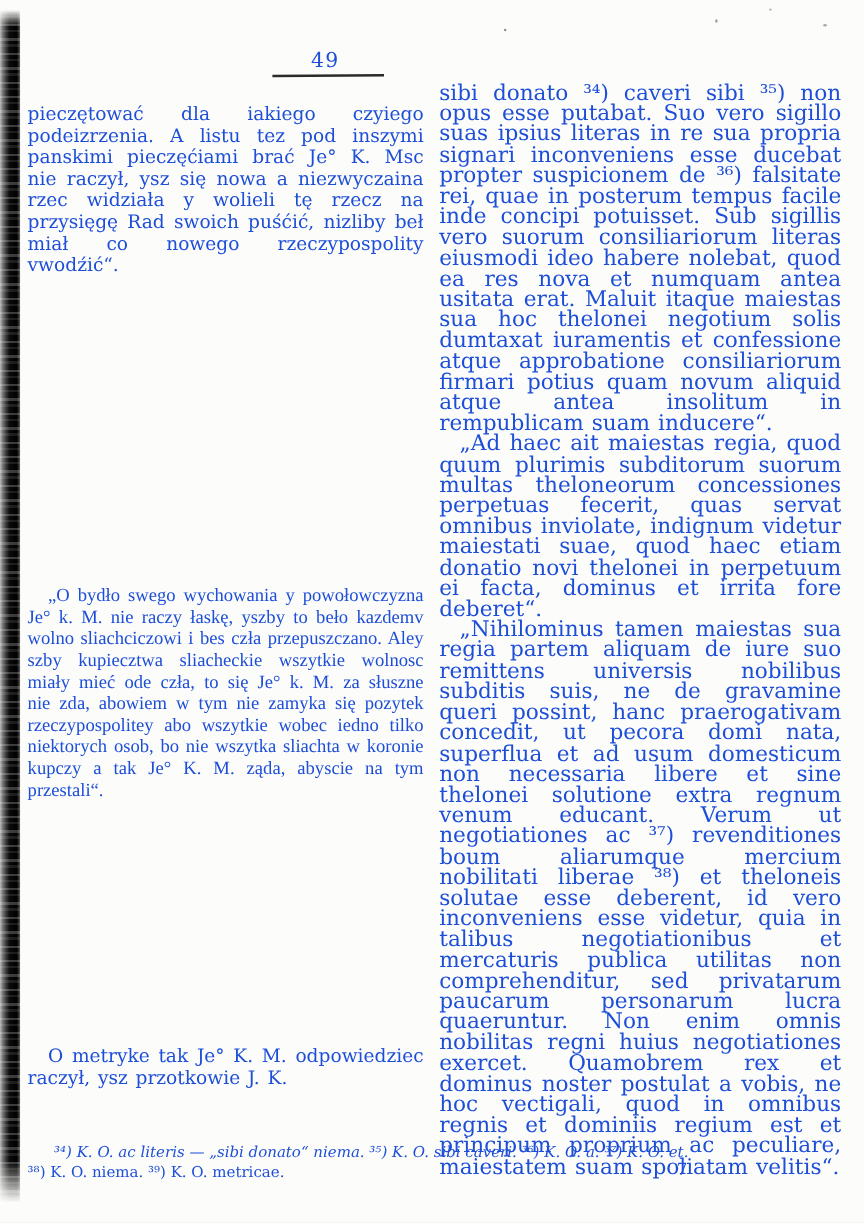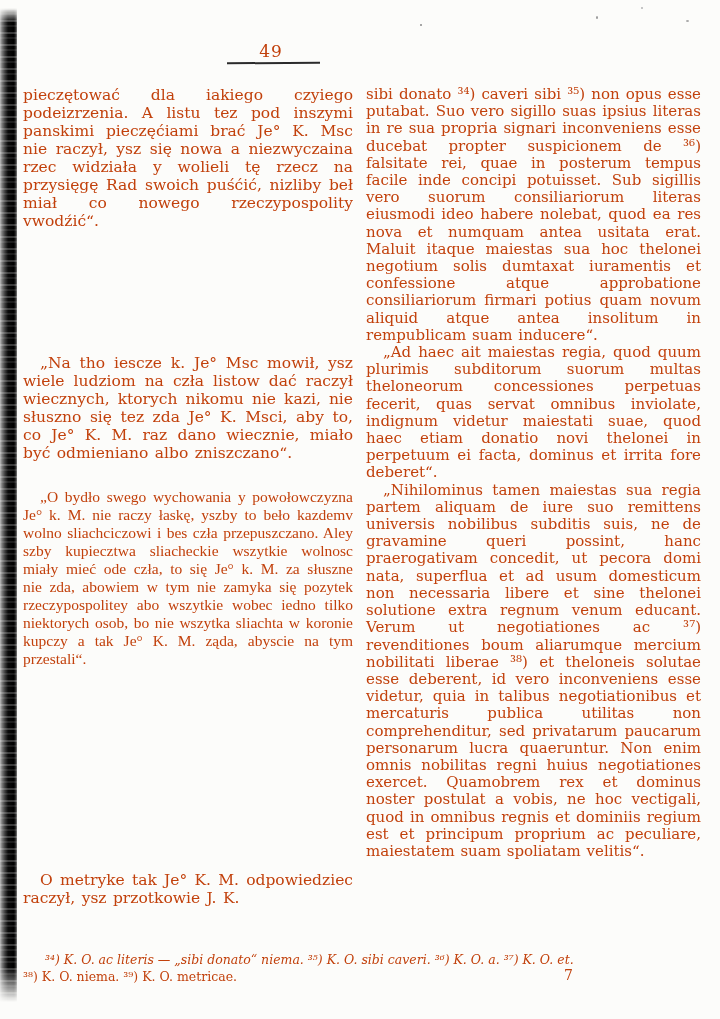--- a/index.html
+++ b/index.html
@@ -3,21 +3,21 @@
 <meta charset="utf-8">
 <style>
   html, body { margin: 0; padding: 0; background: #e8e8e8; }
   .page {
     position: relative;
     width: 720px;
     height: 1019px;
     background: #fcfcfa;
     overflow: hidden;
     font-family: "DejaVu Serif", "Liberation Serif", serif;
-    color: #c2410c;
+    color: #1d4ed8;
   }
 
   
   .binding {
     position: absolute;
     left: 0; top: 8px;
     width: 17px; height: 994px;
     background-image:
       repeating-linear-gradient(to bottom,
         rgba(255,255,255,0.22) 0 2px,
@@ -59,23 +59,23 @@
     word-spacing: 1.5px;
   }
   .lp1 { top: 86px; }
   .lp2 { top: 354px; }
   .lp3 { top: 488px; font-family: Liberation Serif, serif; }
   .lp4 { top: 871px; }
   .indent { text-indent: 17px; }
 
   .rcol {
     position: absolute;
-    left: 366px; top: 86px;
+    left: 366px; top: 69px;
     width: 335px;
-    font-size: 15px;
+    font-size: 18px;
     line-height: 17.2px;
     word-spacing: 1px;
   }
 
   .footnotes {
     position: absolute;
     left: 23px; top: 952px;
     width: 684px;
     font-size: 12.5px;
     line-height: 16.5px;
@@ -100,21 +100,20 @@
 <body>
 
 <div class="page">
 
   <div class="binding"></div>
 
   <div class="page-num-top">49</div>
   <div class="header-rule"></div>
 
   <p class="para lcol lp1">pieczętować dla iakiego czyiego podeizrzenia. A listu tez pod inszymi panskimi pieczęćiami brać Je° K. Msc nie raczył, ysz się nowa a niezwyczaina rzec widziała y wolieli tę rzecz na przysięgę Rad swoich puśćić, nizliby beł miał co nowego rzeczypospolity vwodźić“.</p>
-  <p class="para lcol lp2 indent">„Na tho iescze k. Je° Msc mowił, ysz wiele ludziom na czła listow dać raczył wiecznych, ktorych nikomu nie kazi, nie słuszno się tez zda Je° K. Msci, aby to, co Je° K. M. raz dano wiecznie, miało być odmieniano albo zniszczano“.</p>
   <p class="para lcol lp3 indent">„O bydło swego wychowania y powołowczyzna Je° k. M. nie raczy łaskę, yszby to beło kazdemv wolno sliachciczowi i bes czła przepuszczano. Aley szby kupiecztwa sliacheckie wszytkie wolnosc miały mieć ode czła, to się Je° k. M. za słuszne nie zda, abowiem w tym nie zamyka się pozytek rzeczypospolitey abo wszytkie wobec iedno tilko niektorych osob, bo nie wszytka sliachta w koronie kupczy a tak Je° K. M. ząda, abyscie na tym przestali“.</p>
   <p class="para lcol lp4 indent">O metryke tak Je° K. M. odpowiedziec raczył, ysz przotkowie J. K.</p>
 
   <div class="rcol">
     <p class="para">sibi donato ³⁴) caveri sibi ³⁵) non opus esse putabat. Suo vero sigillo suas ipsius literas in re sua propria signari inconveniens esse ducebat propter suspicionem de ³⁶) falsitate rei, quae in posterum tempus facile inde concipi potuisset. Sub sigillis vero suorum consiliariorum literas eiusmodi ideo habere nolebat, quod ea res nova et numquam antea usitata erat. Maluit itaque maiestas sua hoc thelonei negotium solis dumtaxat iuramentis et confessione atque approbatione consiliariorum firmari potius quam novum aliquid atque antea insolitum in rempublicam suam inducere“.</p>
     <p class="para indent">„Ad haec ait maiestas regia, quod quum plurimis subditorum suorum multas theloneorum concessiones perpetuas fecerit, quas servat omnibus inviolate, indignum videtur maiestati suae, quod haec etiam donatio novi thelonei in perpetuum ei facta, dominus et irrita fore deberet“.</p>
     <p class="para indent">„Nihilominus tamen maiestas sua regia partem aliquam de iure suo remittens universis nobilibus subditis suis, ne de gravamine queri possint, hanc praerogativam concedit, ut pecora domi nata, superflua et ad usum domesticum non necessaria libere et sine thelonei solutione extra regnum venum educant. Verum ut negotiationes ac ³⁷) revenditiones boum aliarumque mercium nobilitati liberae ³⁸) et theloneis solutae esse deberent, id vero inconveniens esse videtur, quia in talibus negotiationibus et mercaturis publica utilitas non comprehenditur, sed privatarum paucarum personarum lucra quaeruntur. Non enim omnis nobilitas regni huius negotiationes exercet. Quamobrem rex et dominus noster postulat a vobis, ne hoc vectigali, quod in omnibus regnis et dominiis regium est et principum proprium ac peculiare, maiestatem suam spoliatam velitis“.</p>
   </div>
 
   <div class="footnotes">

